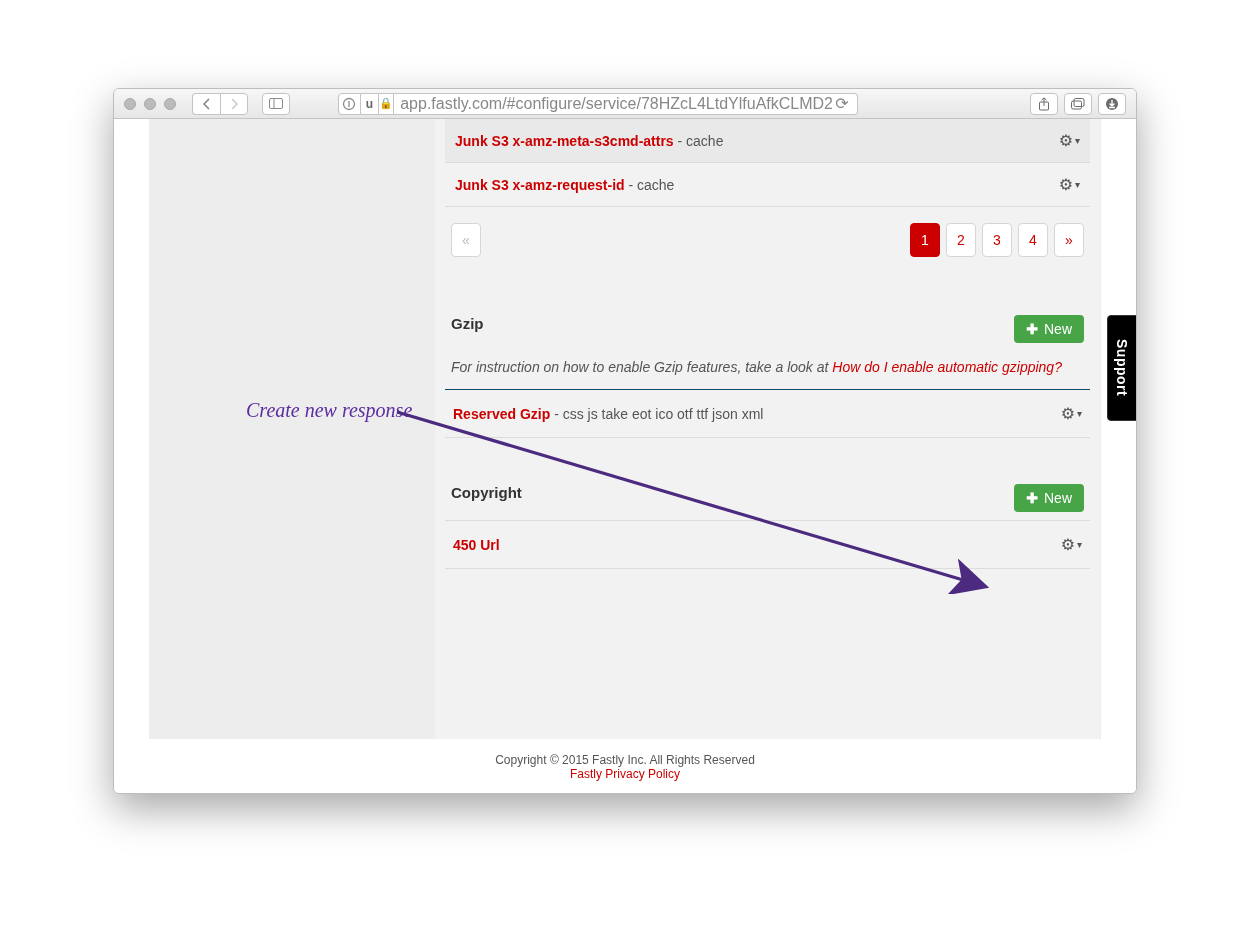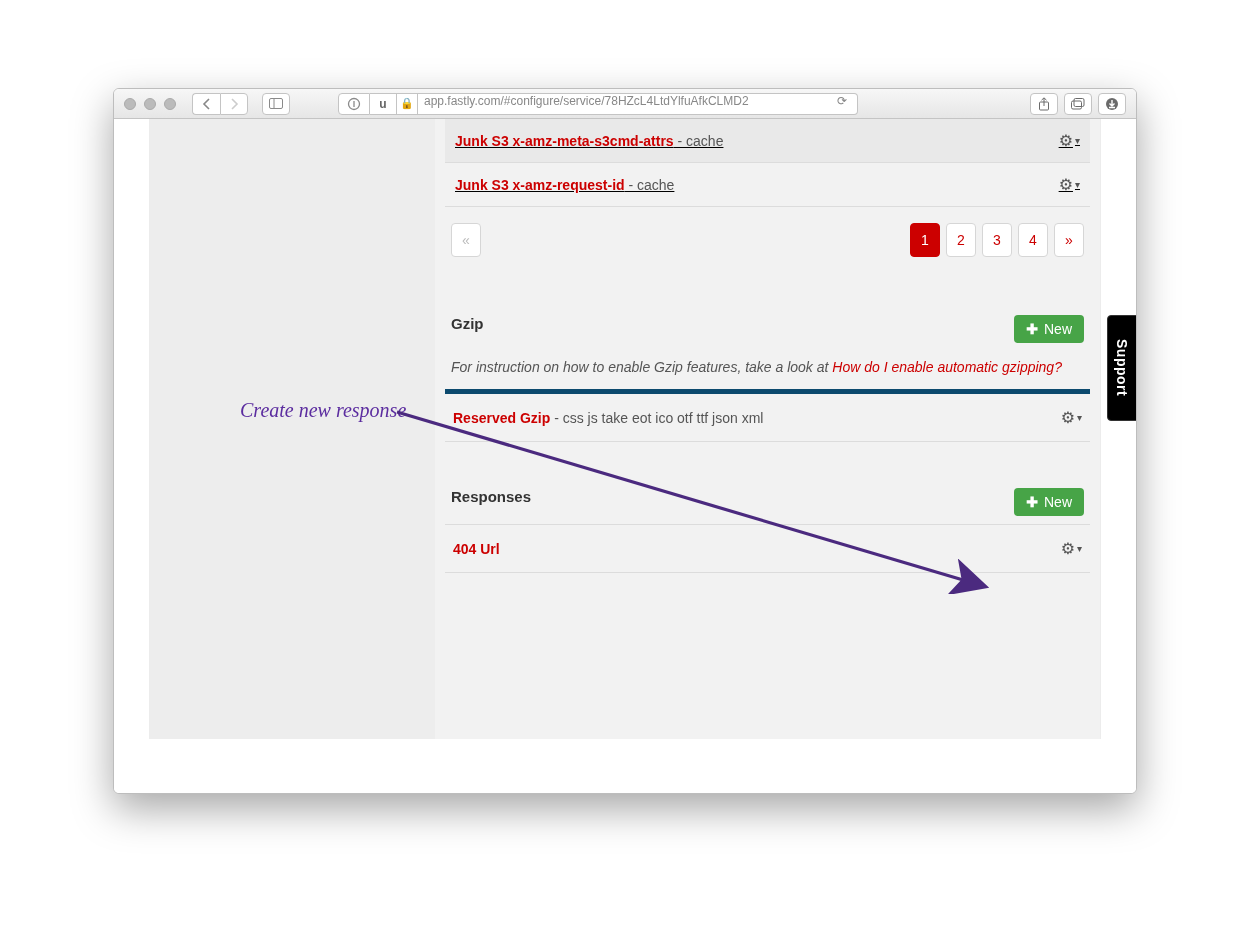--- a/index.html
+++ b/index.html
@@ -38,21 +38,21 @@
     width:28px; height:22px; background:#fff; border:1px solid #c4c4c4;
     display:flex; align-items:center; justify-content:center;
     font-size:12px; color:#888;
   }
   .nav-btn:first-child { border-radius:4px 0 0 4px; border-right:none; }
   .nav-btn:last-child { border-radius:0 4px 4px 0; }
   .nav-btn.single { border-radius:4px; border-right:1px solid #c4c4c4; margin-left:6px; }
   .addr-group { display:flex; align-items:center; margin-left:40px; flex:1; max-width:520px; }
   .addr-pill {
     flex:1; height:22px; background:#fff; border:1px solid #c4c4c4; border-left:none;
-    display:flex; padding:0 6px; font-size:12px; color:#888;
+    display:flex; align-items:center; padding:0 6px; font-size:16px; color:#888;
     border-radius:0 4px 4px 0;
   }
   .addr-lock { width:22px; height:22px; background:#fff; border:1px solid #c4c4c4; display:flex; align-items:center; justify-content:center; }
   .addr-icon-left { width:32px; height:22px; background:#fff; border:1px solid #c4c4c4; display:flex; align-items:center; justify-content:center; border-radius:4px 0 0 4px; }
   .addr-u { width:26px; height:22px; background:#fff; border:1px solid #c4c4c4; border-left:none; border-right:none; display:flex; align-items:center; justify-content:center; font-size:12px; color:#666; font-weight:bold; }
   .reload-btn { width:18px; text-align:center; color:#888; }
   .right-tools { display:flex; gap:6px; margin-left:auto; }
   .tool-btn { width:28px; height:22px; background:#fff; border:1px solid #c4c4c4; border-radius:4px; display:flex; align-items:center; justify-content:center; color:#6a6a6a; font-size:13px; }
   .tabs-column {
     position:absolute; right:0; top:30px; width:30px; height:24px;
@@ -68,21 +68,21 @@
     border-left:1px solid #ececec; border-right:1px solid #ececec;
   }
   .sidebar {
     width:285px; background:#ededed;
   }
   .main-panel {
     flex:1; background:#f2f2f2; padding:0 10px;
   }
   .list-row {
     display:flex; align-items:center; justify-content:space-between;
-    border-bottom:1px solid #dcdcdc; padding:12px 10px;text-decoration:underline;
+    border-bottom:1px solid #dcdcdc; padding:12px 10px;
   }
   .list-row.first { border-top:none; }
   .list-row.shaded { background:#e9e9e9; }
   .row-label { font-size:14px; }
   .row-label .bold-red { color:#cc0000; font-weight:bold; }
   .row-label .suffix { color:#555; }
   .gear-menu { font-size:16px; color:#555; display:flex; align-items:center; gap:2px; cursor:pointer; }
   .gear-menu .caret { font-size:10px; }
   .pagination {
     display:flex; gap:6px; padding:16px 6px 30px 6px; align-items:center;
@@ -98,39 +98,39 @@
     display:flex; align-items:flex-start; justify-content:space-between; padding:28px 6px 8px 6px;
   }
   .section-header.tight { padding-top:18px; }
   .section-title { font-weight:bold; font-size:15px; color:#333; }
   .new-btn {
     background:#47a447; color:#fff; border:none; padding:6px 12px; border-radius:4px;
     font-size:14px; display:flex; align-items:center; gap:6px; cursor:pointer;
   }
   .new-btn .plus { font-weight:bold; font-size:14px; }
   .instruction {
-    font-style:italic; font-size:14px; color:#555; padding:8px 6px 14px 6px; border-bottom:5px solid #0c4a6e;
+    font-style:italic; font-size:14px; color:#555; padding:8px 6px 14px 6px; border-bottom:1px solid #0c4a6e;
   }
   .instruction a { color:#cc0000; text-decoration:none; }
   .item-row {
     display:flex; align-items:center; justify-content:space-between; padding:14px 8px;
     border-bottom:1px solid #dcdcdc;
   }
   .footer {
     position:absolute; bottom:12px; left:0; right:0; text-align:center; font-size:12px; color:#555;
   }
   .footer a { color:#cc0000; text-decoration:none; }
   .support-tab {
     position:absolute; right:-1px; top:196px; width:30px; height:106px;
     background:#000; color:#fff; display:flex; align-items:center; justify-content:center;
     writing-mode:vertical-rl; font-size:14px; font-weight:bold; border-radius:4px 0 0 4px;
     cursor:pointer; border:1px solid #333; letter-spacing:0.5px;
   }
   .annotation-text {
-    position:absolute; left:240px; top:399px; color:#5b2c9f;
+    position:absolute; left:246px; top:399px; color:#5b2c9f;
     font-family: "Segoe Script", "Comic Sans MS", cursive; font-size:20px; font-style:italic;
   }
   .annotation-arrow {
     position:absolute; left:395px; top:409px; width:605px; height:185px; pointer-events:none;
   }
   .lock-ico { font-size:11px; color:#888; }
 </style>
 </head>
 <body>
 
@@ -253,40 +253,44 @@
           <span class="row-label">
             <span class="bold-red">Reserved Gzip</span><span class="suffix"> - css js take eot ico otf ttf json xml</span>
           </span>
           <span class="gear-menu">
             <span>⚙</span>
               <span class="caret">▾</span>
           </span>
         </div>
 
         <div class="section-header tight" style="padding-top:46px">
-          <span class="section-title">Responses</span>
+          <span class="section-title">Copyright</span>
           <button class="new-btn">
             <span class="plus">✚</span>
             <span>New</span>
           </button>
         </div>
 
         <div class="item-row" style="border-top:1px solid #dcdcdc">
           <span class="row-label">
-            <span class="bold-red">404 Url</span>
+            <span class="bold-red">450 Url</span>
           </span>
           <span class="gear-menu">
             <span>⚙</span>
               <span class="caret">▾</span>
           </span>
         </div>
 
       </div>
     </div>
 
+    <div class="footer">
+      <div>Copyright © 2015 Fastly Inc. All Rights Reserved</div>
+      <a href="#">Fastly Privacy Policy</a>
+    </div>
 
     <div class="support-tab">Support</div>
   </div>
 </div>
 
 <div class="annotation-text">Create new response</div>
 
 <svg class="annotation-arrow" viewBox="0 0 605 185">
   <defs>
     <marker id="ah" markerWidth="12" markerHeight="12" refX="9" refY="6" orient="auto">

